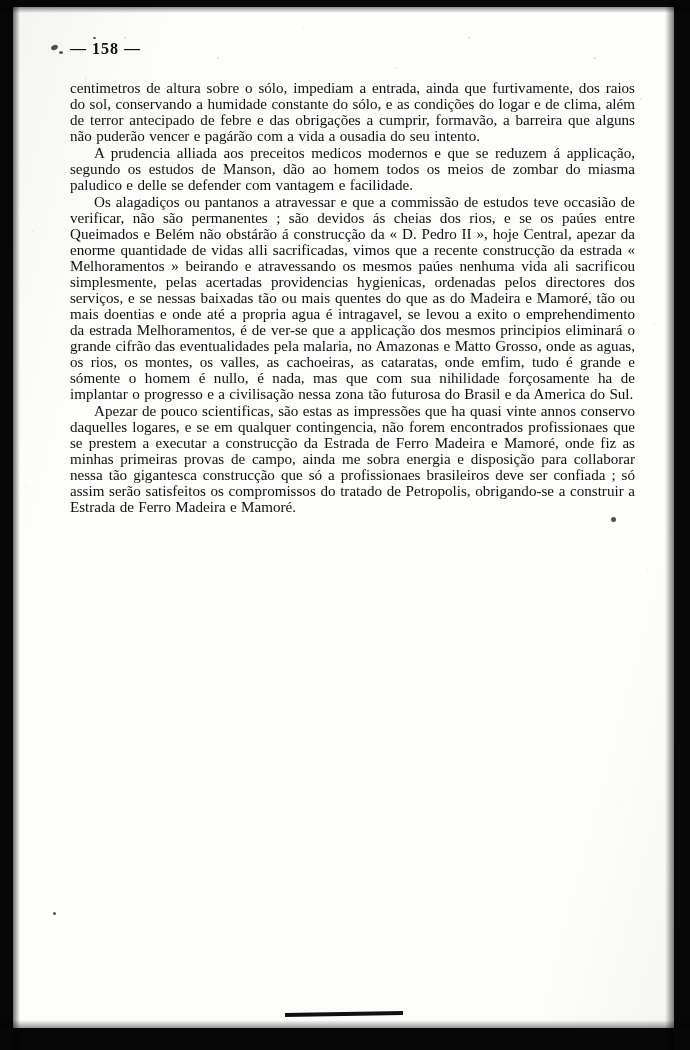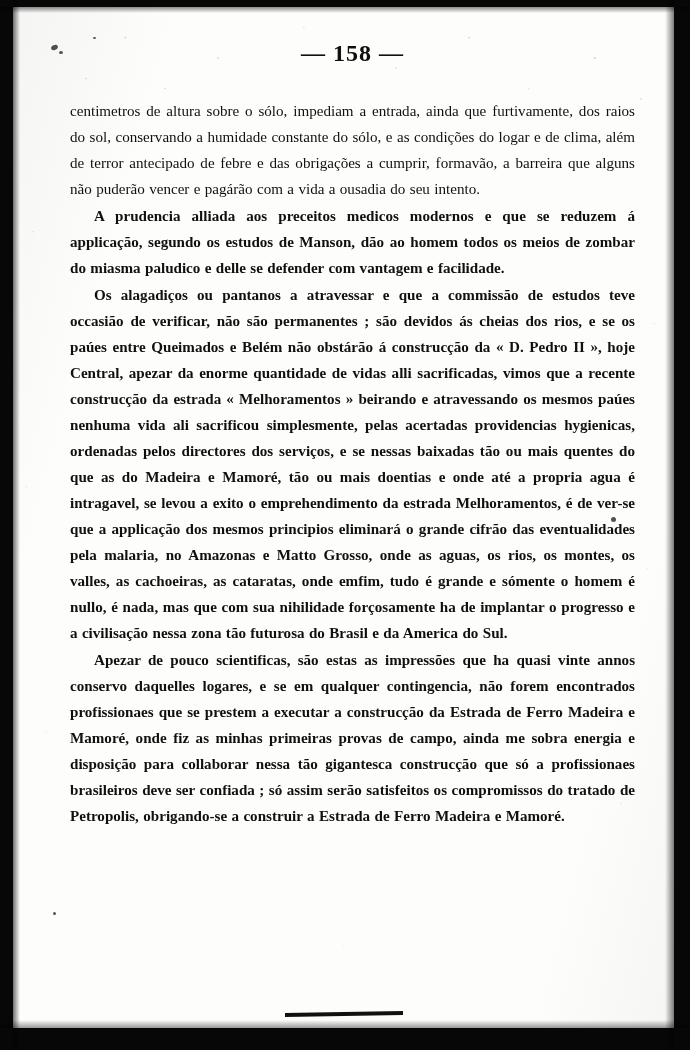--- a/index.html
+++ b/index.html
@@ -92,42 +92,42 @@
   
   .content {
     position: absolute;
     left: 57px;
     top: 33px;
     width: 565px;
     color: #101010;
   }
 
   .folio {
-    text-align: center;
-    font-size: 24px;
+    text-align: left;
+    font-size: 16px;
     font-weight: bold;
     letter-spacing: 1px;
-    margin: 0 0 31px 0;
+    margin: 0 0 22px 0;
     font-family: "Liberation Serif", "DejaVu Serif", serif;
   }
 
   .body-text p {
     margin: 0 0 1px 0;
     font-size: 15.1px;
-    line-height: 26px;
+    line-height: 16px;
     text-align: justify;
     text-justify: inter-word;
     text-indent: 24px;
     word-spacing: 0.6px;
     font-family: "Liberation Serif", "DejaVu Serif", serif;
   }
 
   .body-text p.first { text-indent: 0; }
 
-  .spaced { margin-bottom: 3px; font-weight: bold; }
+  .spaced { margin-bottom: 3px; }
 
   .signature {
     margin-top: 16px;
     padding-left: 262px;
     font-size: 15.1px;
     line-height: 22.4px;
     font-family: "Liberation Serif", "DejaVu Serif", serif;
   }
   .signature .name { font-style: italic; }
 

